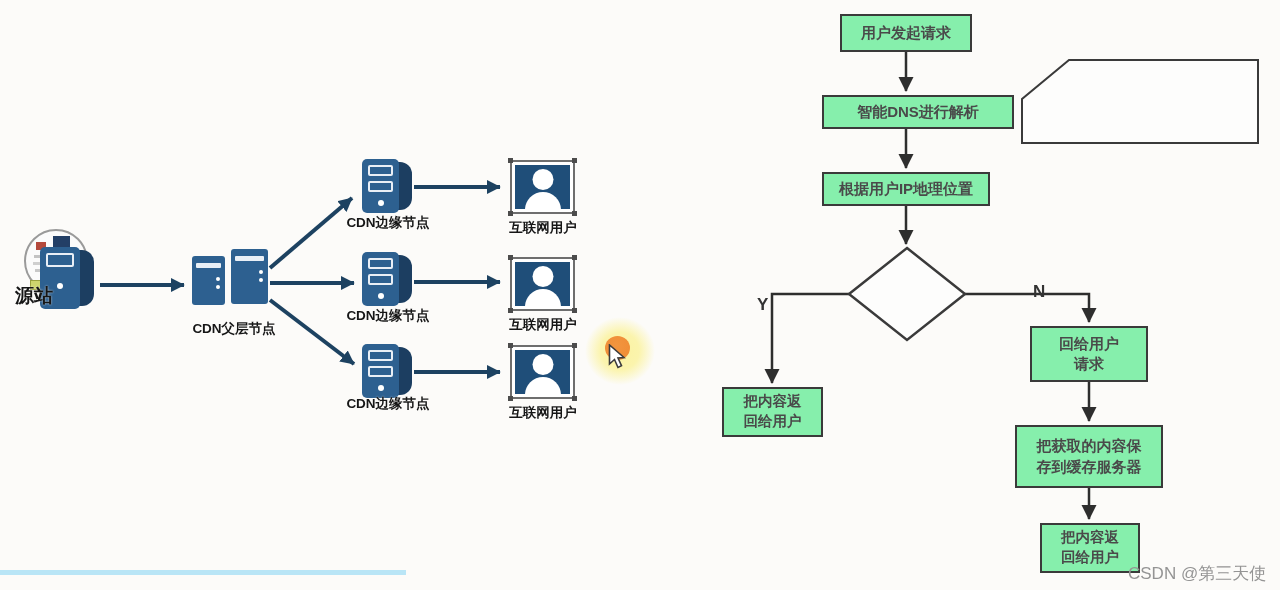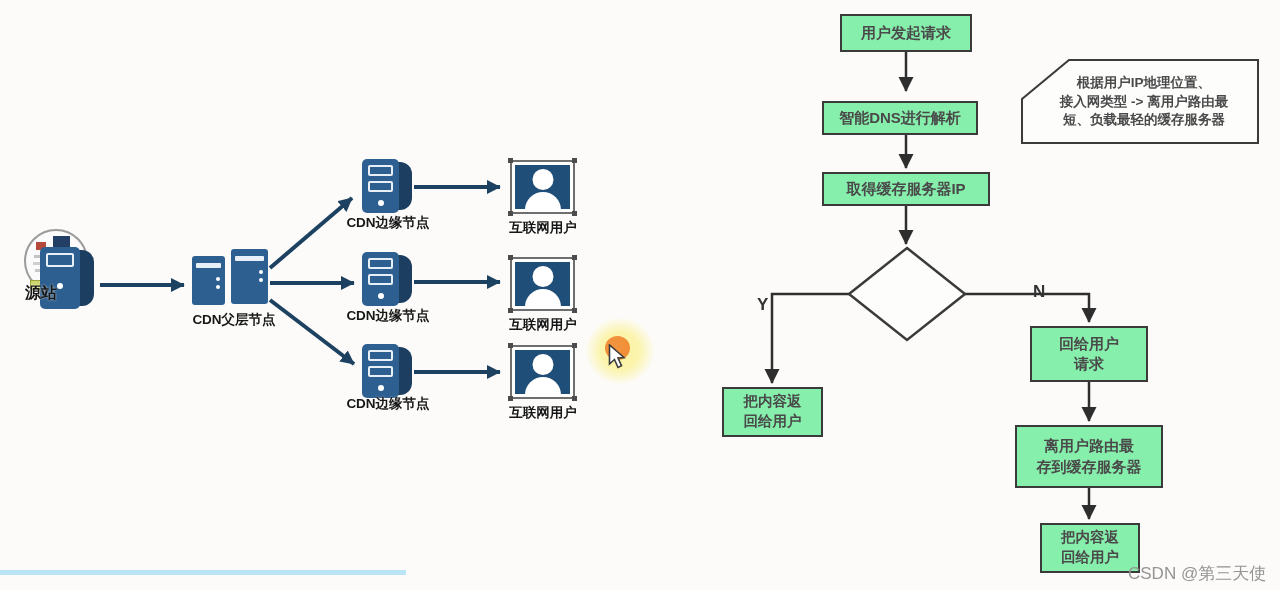--- a/index.html
+++ b/index.html
@@ -133,33 +133,33 @@
       <i class="g6"></i>
   </div>
   <div class="origin-tag"></div>
   <div class="server" style="left:40px;top:247px;width:54px;height:62px;">
     <div class="srv-side"></div>
     <div class="srv-front">
       <div class="srv-slot first big"></div>
       <div class="srv-dot" style="margin-top:16px;"></div>
     </div>
   </div>
-  <div class="lbl" style="left:13px;top:283px;width:56px;font-size:16px;">源站</div>
+  <div class="lbl" style="left:6px;top:283px;width:56px;font-size:19px;">源站</div>
 
   <div class="tower" style="left:192px;top:256px;width:33px;height:49px;">
     <div class="band"></div>
       <div class="tdot d1"></div>
       <div class="tdot d2"></div>
   </div>
   <div class="tower" style="left:231px;top:249px;width:37px;height:55px;">
     <div class="band"></div>
       <div class="tdot d1"></div>
       <div class="tdot d2"></div>
   </div>
-  <div class="lbl" style="left:172px;top:311px;width:124px;font-size:13.5px;">CDN父层节点</div>
+  <div class="lbl" style="left:172px;top:320px;width:124px;font-size:13.5px;">CDN父层节点</div>
 
   <div class="server" style="left:362px;top:159px;width:50px;height:54px;">
     <div class="srv-side"></div>
     <div class="srv-front">
         <div class="srv-slot first"></div>
         <div class="srv-slot"></div>
         <div class="srv-dot"></div>
       </div>
   </div>
   <div class="lbl" style="left:340px;top:214px;width:96px;font-size:13.5px;">CDN边缘节点</div>
@@ -214,35 +214,32 @@
       <i class="tick bl"></i>
       <i class="tick br"></i>
     <div class="user-panel">
         <div class="u-head"></div>
         <div class="u-body"></div>
       </div>
   </div>
   <div class="lbl" style="left:508px;top:404px;width:70px;font-size:13.5px;">互联网用户</div>
 
   <div class="fbox" style="left:840px;top:14px;width:132px;height:38px;font-size:15px;">用户发起请求</div>
-  <div class="fbox" style="left:822px;top:101px;width:156px;height:34px;font-size:15px;">智能DNS进行解析</div>
-  <div class="fbox" style="left:822px;top:172px;width:168px;height:34px;font-size:15px;">取得缓存服务器IP</div>
+  <div class="fbox" style="left:822px;top:95px;width:192px;height:34px;font-size:15px;">智能DNS进行解析</div>
+  <div class="fbox" style="left:822px;top:172px;width:168px;height:34px;font-size:15px;">根据用户IP地理位置</div>
   <div class="branch-lbl" style="left:757px;top:295px;">Y</div>
   <div class="branch-lbl" style="left:1033px;top:282px;">N</div>
   <div class="fbox" style="left:722px;top:387px;width:101px;height:50px;font-size:14.5px;">把内容返
 回给用户</div>
   <div class="fbox" style="left:1030px;top:326px;width:118px;height:56px;font-size:15px;">回给用户
 请求</div>
-  <div class="fbox" style="left:1015px;top:425px;width:148px;height:63px;font-size:15px;">离用户路由最
+  <div class="fbox" style="left:1015px;top:425px;width:148px;height:63px;font-size:15px;">把获取的内容保
 存到缓存服务器</div>
   <div class="fbox" style="left:1040px;top:523px;width:100px;height:50px;font-size:14.5px;">把内容返
 回给用户</div>
-  <div class="ftext" style="left:1028px;top:64px;width:232px;height:76px;font-size:13.5px;font-weight:700;">根据用户IP地理位置、
-接入网类型 -&gt; 离用户路由最
-短、负载最轻的缓存服务器</div>
 
   <div class="halo"></div>
   <div class="cursor-dot"></div>
   <svg class="cursor" width="20" height="28" viewBox="0 0 20 28">
     <path d="M1.5,1 L1.5,20 L6.5,15.5 L10,23.5 L13.5,21.7 L10,14 L16,13.5 Z" fill="#ffffff" stroke="#3c3c3c" stroke-width="1.6"></path>
   </svg>
 
   <div class="progress"></div>
   <div class="watermark">CSDN @第三天使</div>
 

